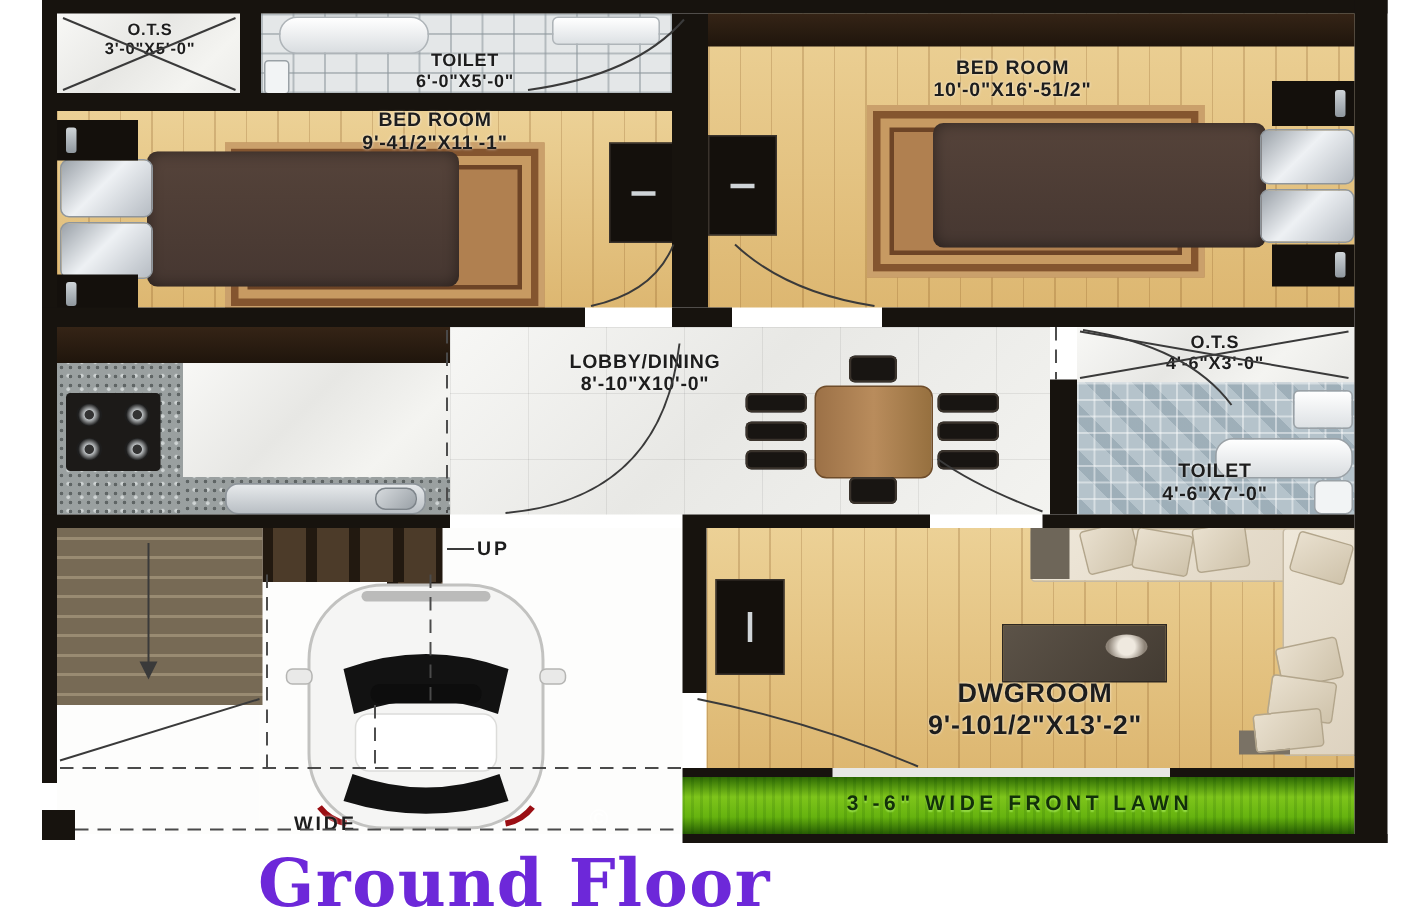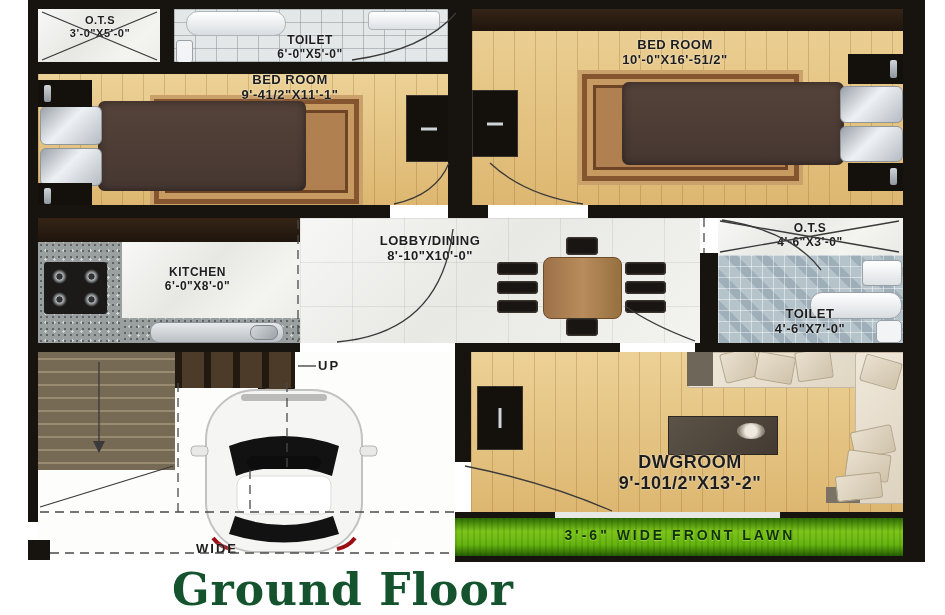--- a/index.html
+++ b/index.html
@@ -52,21 +52,21 @@
        font-weight:bold;color:#1d1d1d;text-align:left;line-height:1.18;letter-spacing:.5px;
        text-shadow:0 0 2px rgba(255,255,255,.8);white-space:nowrap;}
   .cream{position:absolute;z-index:10;background:linear-gradient(135deg,#efe8da,#ddd2bf);
        border:1px solid #c5b9a3;border-radius:3px;}
   .cushion{position:absolute;z-index:11;background:linear-gradient(135deg,#e9e0cf,#cfc3ab);
        border:1px solid #b3a68c;border-radius:3px;}
   .chair{position:absolute;z-index:10;background:#181512;border-radius:4px;
        box-shadow:inset 0 0 0 1.5px #3a332c;}
   svg.overlay{position:absolute;left:0;top:0;z-index:45;pointer-events:none;}
   #title{position:absolute;z-index:50;font-family:"DejaVu Serif",serif;font-weight:bold;
-       color:#14532d;font-size:44px;letter-spacing:1px;}
+       color:#6d28d9;font-size:44px;letter-spacing:1px;}
 </style>
 </head>
 <body>
 
 <div id="canvas">
 
   <div class="marble" style="left:38px;top:9px;width:136px;height:55px;"></div>
   <div class="tiles" style="left:174px;top:9px;width:274px;height:53px;"></div>
   <div class="wood" style="left:38px;top:74px;width:410px;height:131px;"></div>
   <div class="wood" style="left:472px;top:9px;width:431px;height:196px;"></div>
@@ -234,24 +234,20 @@
     <span>6'-0"X5'-0"</span>
   </div>
   <div class="lbl" style="left:200px;top:72px;width:180px;font-size:13px;">
     <span>BED ROOM</span>
     <span>9'-41/2"X11'-1"</span>
   </div>
   <div class="lbl" style="left:580px;top:37px;width:190px;font-size:13px;">
     <span>BED ROOM</span>
     <span>10'-0"X16'-51/2"</span>
   </div>
-  <div class="lbl" style="left:120px;top:265px;width:155px;font-size:12px;">
-    <span>KITCHEN</span>
-    <span>6'-0"X8'-0"</span>
-  </div>
   <div class="lbl" style="left:340px;top:233px;width:180px;font-size:13px;">
     <span>LOBBY/DINING</span>
     <span>8'-10"X10'-0"</span>
   </div>
   <div class="lbl" style="left:735px;top:221px;width:150px;font-size:12px;">
     <span>O.T.S</span>
     <span>4'-6"X3'-0"</span>
   </div>
   <div class="lbl" style="left:735px;top:306px;width:150px;font-size:13px;">
     <span>TOILET</span>

